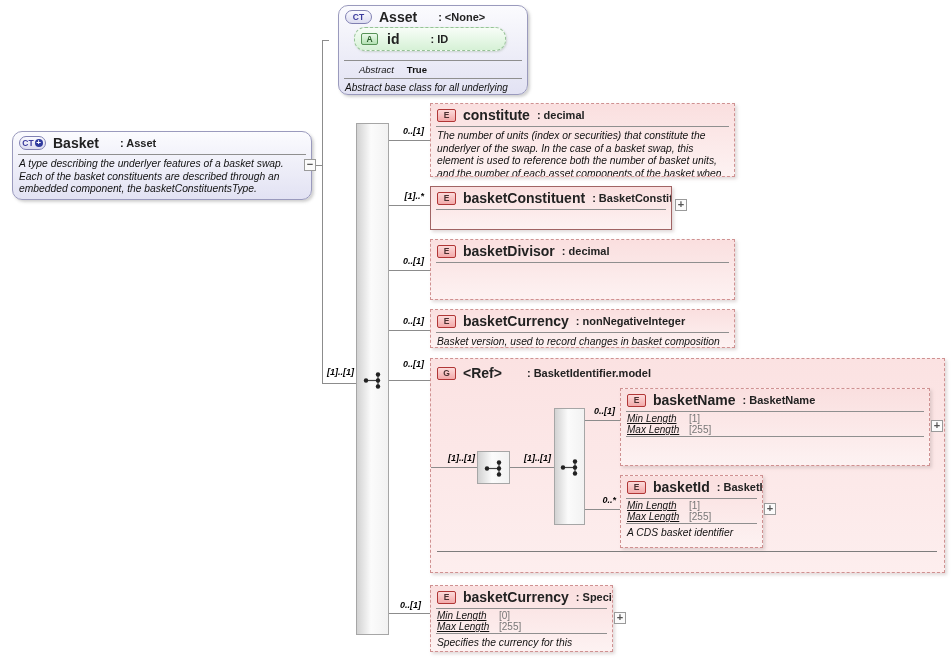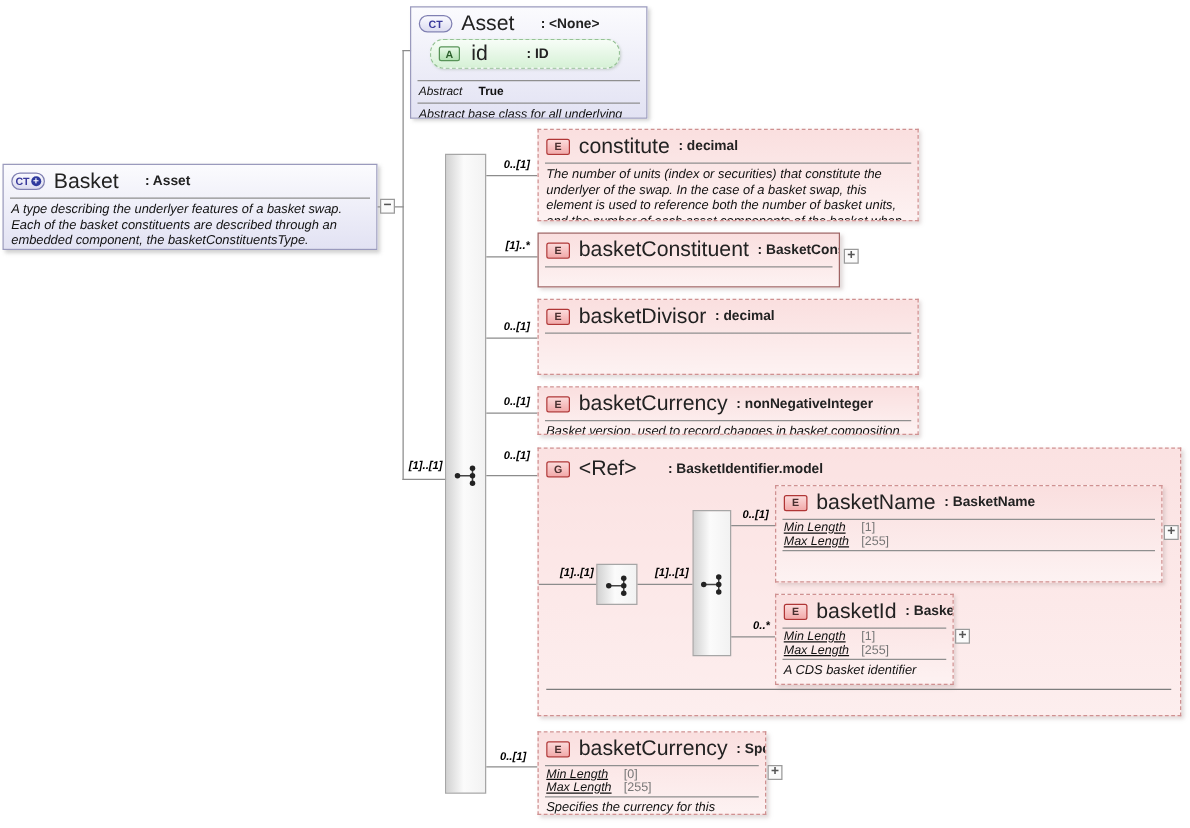--- a/index.html
+++ b/index.html
@@ -19,36 +19,36 @@
        border:1px solid #a6a6a6;box-sizing:border-box;}
   .seqicon{position:absolute;}
 
   
   .handle{position:absolute;width:12px;height:12px;background:#fbfbfb;border:1px solid #9a9a9a;
           box-sizing:border-box;font-size:11px;line-height:9px;text-align:center;color:#555;
           font-weight:bold;}
 
   
   .ctbox{position:absolute;background:linear-gradient(180deg,#fbfbfe,#e2e2f3);
-         border:1px solid #9a9abd;border-radius:0;box-sizing:border-box;
-         box-shadow:2px 2px 3px rgba(150,150,150,0.45);overflow:hidden;}
+         border:1px solid #9a9abd;border-radius:10px;box-sizing:border-box;
+         box-shadow:2px 2px 3px rgba(150,150,150,0.45);overflow:hidden;margin-left:10px;}
 
   
   .ebox{position:absolute;background:linear-gradient(180deg,#fadfdf,#fdf2f2);
         box-sizing:border-box;box-shadow:2px 2px 3px rgba(170,150,150,0.35);overflow:hidden;}
   .ebox.dashed{border:1px dashed #cf9191;}
   .ebox.solid{border:1px solid #a06464;}
 
   
   .gbox{position:absolute;background:linear-gradient(180deg,#fbe2e2,#fdeeee);
         border:1px dashed #cf9191;box-sizing:border-box;
         box-shadow:2px 2px 3px rgba(170,150,150,0.35);}
 
   .ehead{display:flex;align-items:center;gap:7px;padding:3px 6px 2px 6px;}
-  .ename{font-size:17px;font-weight:normal;color:#222;white-space:nowrap;}
+  .ename{font-size:14px;font-weight:bold;color:#222;white-space:nowrap;}
   .etype{font-size:11px;font-weight:bold;color:#222;white-space:nowrap;}
   .tgap{margin-left:14px;}
   .sep{border-top:1px solid #8f8f8f;margin:1px 5px;}
   .edesc{font-size:10.3px;font-style:italic;color:#111;line-height:12.5px;padding:2px 6px;}
 
   .facet-row{display:flex;padding:0 6px;font-size:10px;line-height:11px;}
   .facet-label{font-style:italic;width:62px;color:#111;text-decoration:underline;}
   .facet-value{color:#777;}
 
   
@@ -64,21 +64,21 @@
      line-height:8px;text-align:center;font-weight:bold;}
   .icon-a{display:inline-flex;align-items:center;justify-content:center;flex:none;
      width:17px;height:12px;background:linear-gradient(180deg,#eafaea,#b4e2b4);
      border:1px solid #579357;border-radius:2px;font-size:8.5px;font-weight:bold;color:#2a5e2a;
      box-sizing:border-box;}
 
   
   .attrbox{margin:2px 0 0 15px;width:152px;height:24px;border:1px dashed #96c296;border-radius:11px;
      background:linear-gradient(180deg,#f7fdf7,#d6f1d6);display:flex;align-items:center;gap:9px;
      padding:0 6px;box-sizing:border-box;box-shadow:1px 1px 2px rgba(150,170,150,0.4);}
-  .abs-row{display:flex;align-items:baseline;padding:2px 6px;font-size:9.5px;}
+  .abs-row{display:flex;align-items:baseline;padding:2px 20px;font-size:9.5px;}
   .abs-label{font-style:italic;color:#111;}
   .abs-value{font-weight:bold;margin-left:13px;color:#111;}
 
   .gfooter{position:absolute;font-size:10.3px;font-style:italic;color:#111;white-space:nowrap;}
 </style>
 </head>
 <body>
 
 <div class="canvas">
 

